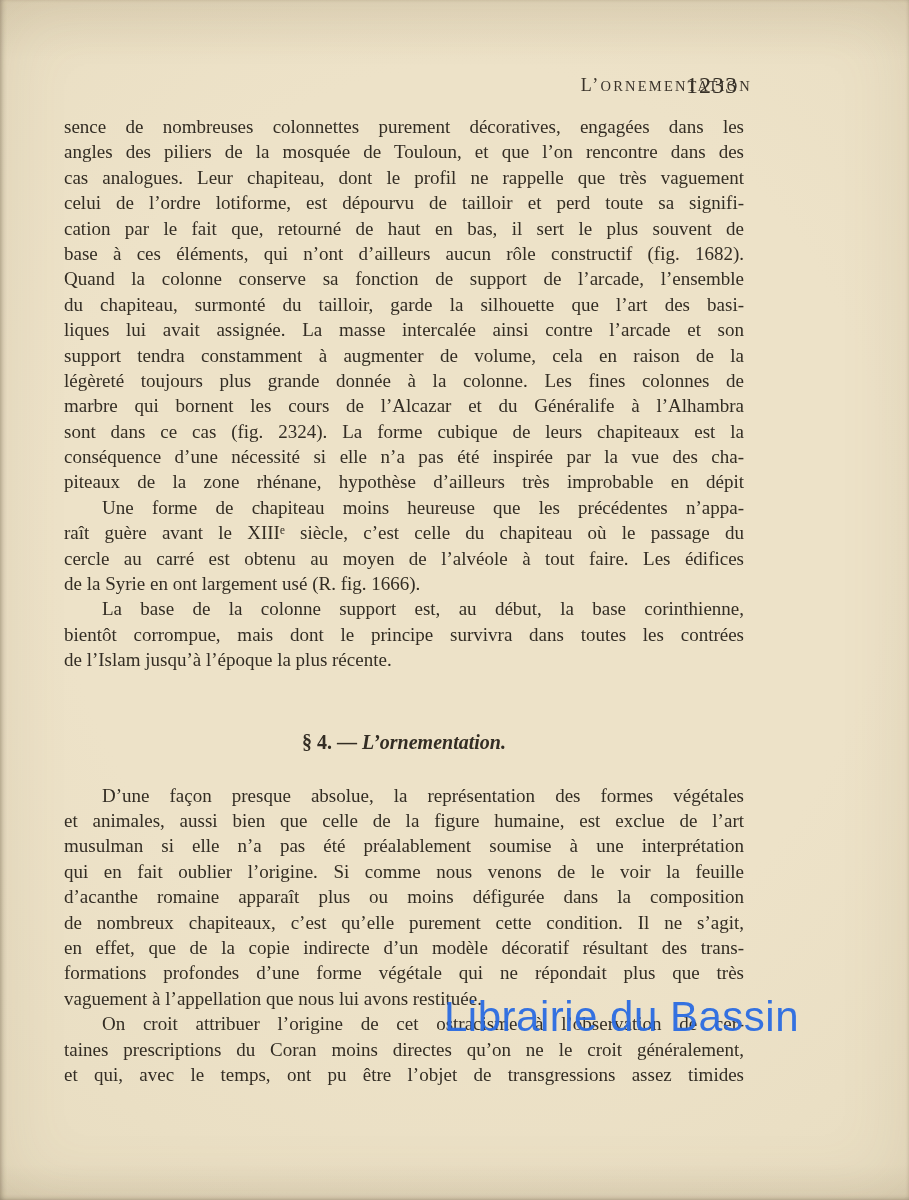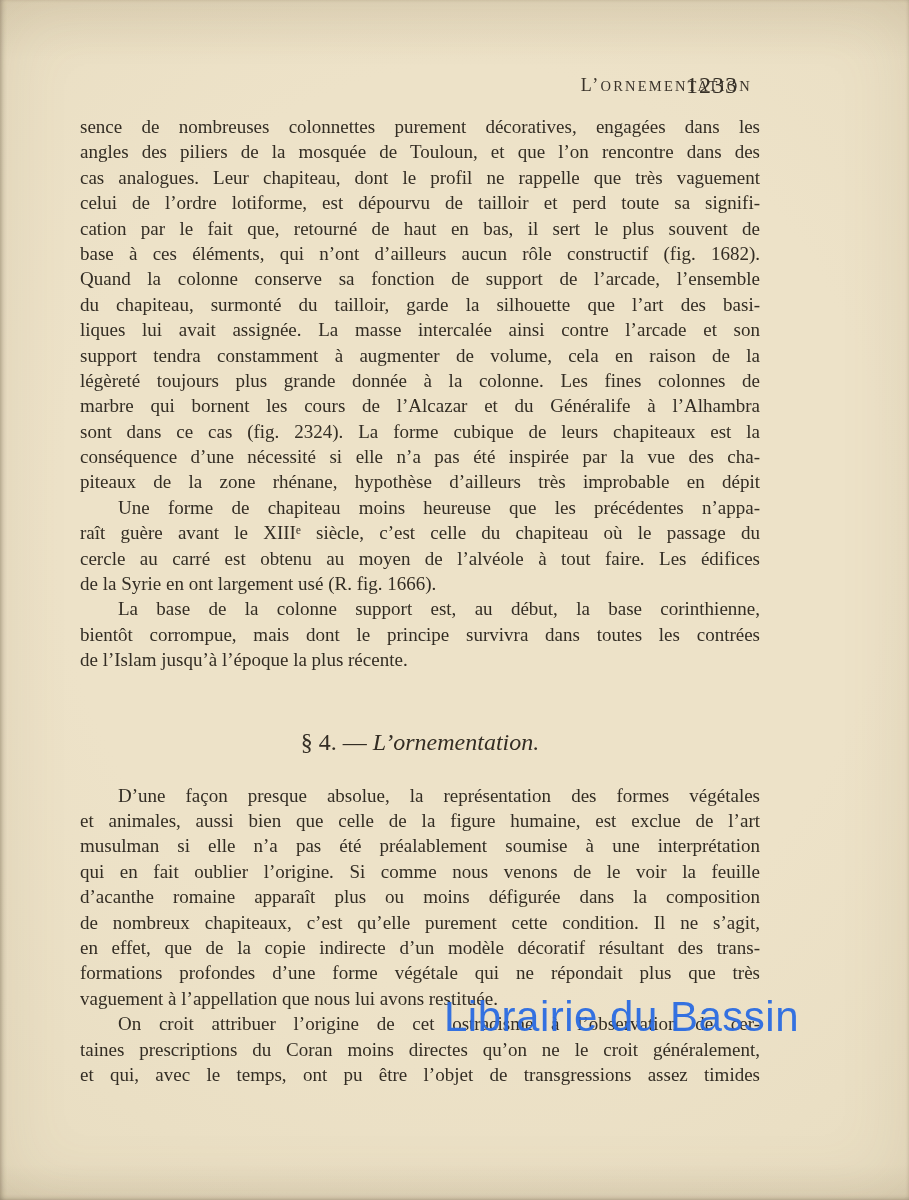--- a/index.html
+++ b/index.html
@@ -40,43 +40,43 @@
     position: absolute;
     right: 14px; top: 2px;
     font-size: 24px;
     letter-spacing: 1px;
     color: #352f26;
   }
 
   
   .text-block {
     position: absolute;
-    left: 80px; top: 114px; width: 680px;
+    left: 64px; top: 114px; width: 680px;
     font-size: 19px;
     line-height: 25.4px;
   }
   .para { margin: 0; }
   .text-line {
     text-align: justify;
     text-align-last: justify;
     height: 25.4px;
     overflow: visible;
     white-space: normal;
   }
   .text-line.last-line { text-align-last: left; }
   .para.flush-last .text-line.last-line { text-align-last: justify; font-family: Liberation Serif, serif; }
   .para.indented .text-line:first-child { text-indent: 38px; }
 
   
   .section-heading {
     margin: 56px 0 28px 0;
     text-align: center;
-    font-size: 24px;
+    font-size: 20px;
     line-height: 26px;
-    font-weight: normal;
+    font-weight: bold;
   }
   .section-prefix { font-style: normal; }
   .section-title { font-style: italic; }
 
   
   .watermark {
     position: absolute;
     left: 444px; top: 996px;
     font-family: "Liberation Sans", "DejaVu Sans", sans-serif;
     font-size: 42px;

